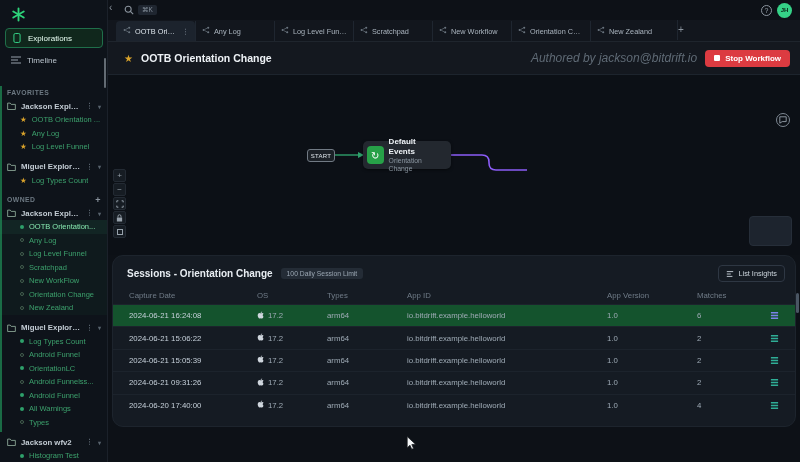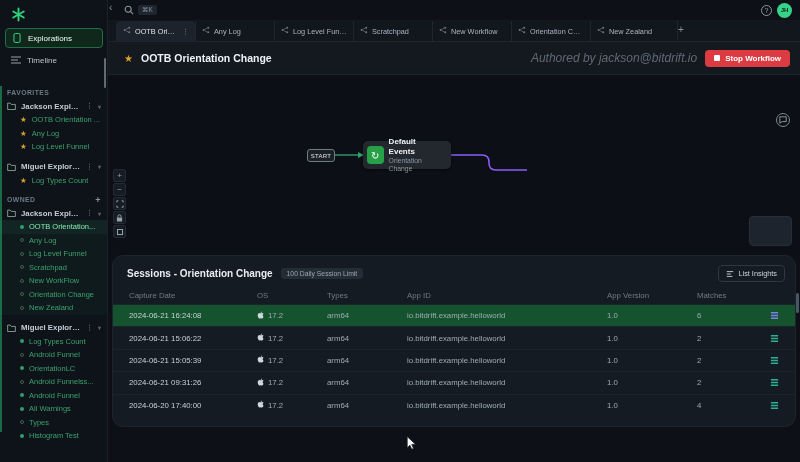--- a/index.html
+++ b/index.html
@@ -349,20 +349,32 @@
 
         </div>
 
         <div class="srow item hollow">
 
           <span class="dot"></span>
           <span class="lbl">Types</span>
 
         </div>
 
+        <div class="srow folder gap">
+          <span class="folder-ic">
+            <svg width="9" height="8" viewBox="0 0 14 12">
+              <path d="M1 1.5h4l1.5 2H13v8H1z" fill="none" stroke="#8aa595" stroke-width="1.4"></path>
+            </svg>
+          </span>
+
+          <span class="lbl">Jackson wfv2</span>
+          <span class="kebab">⋮</span>
+          <span class="chev">▾</span>
+
+        </div>
 
         <div class="srow item filled">
 
           <span class="dot"></span>
           <span class="lbl">Histogram Test</span>
 
         </div>
       </div>
 
     <div class="sb-strip"></div>

